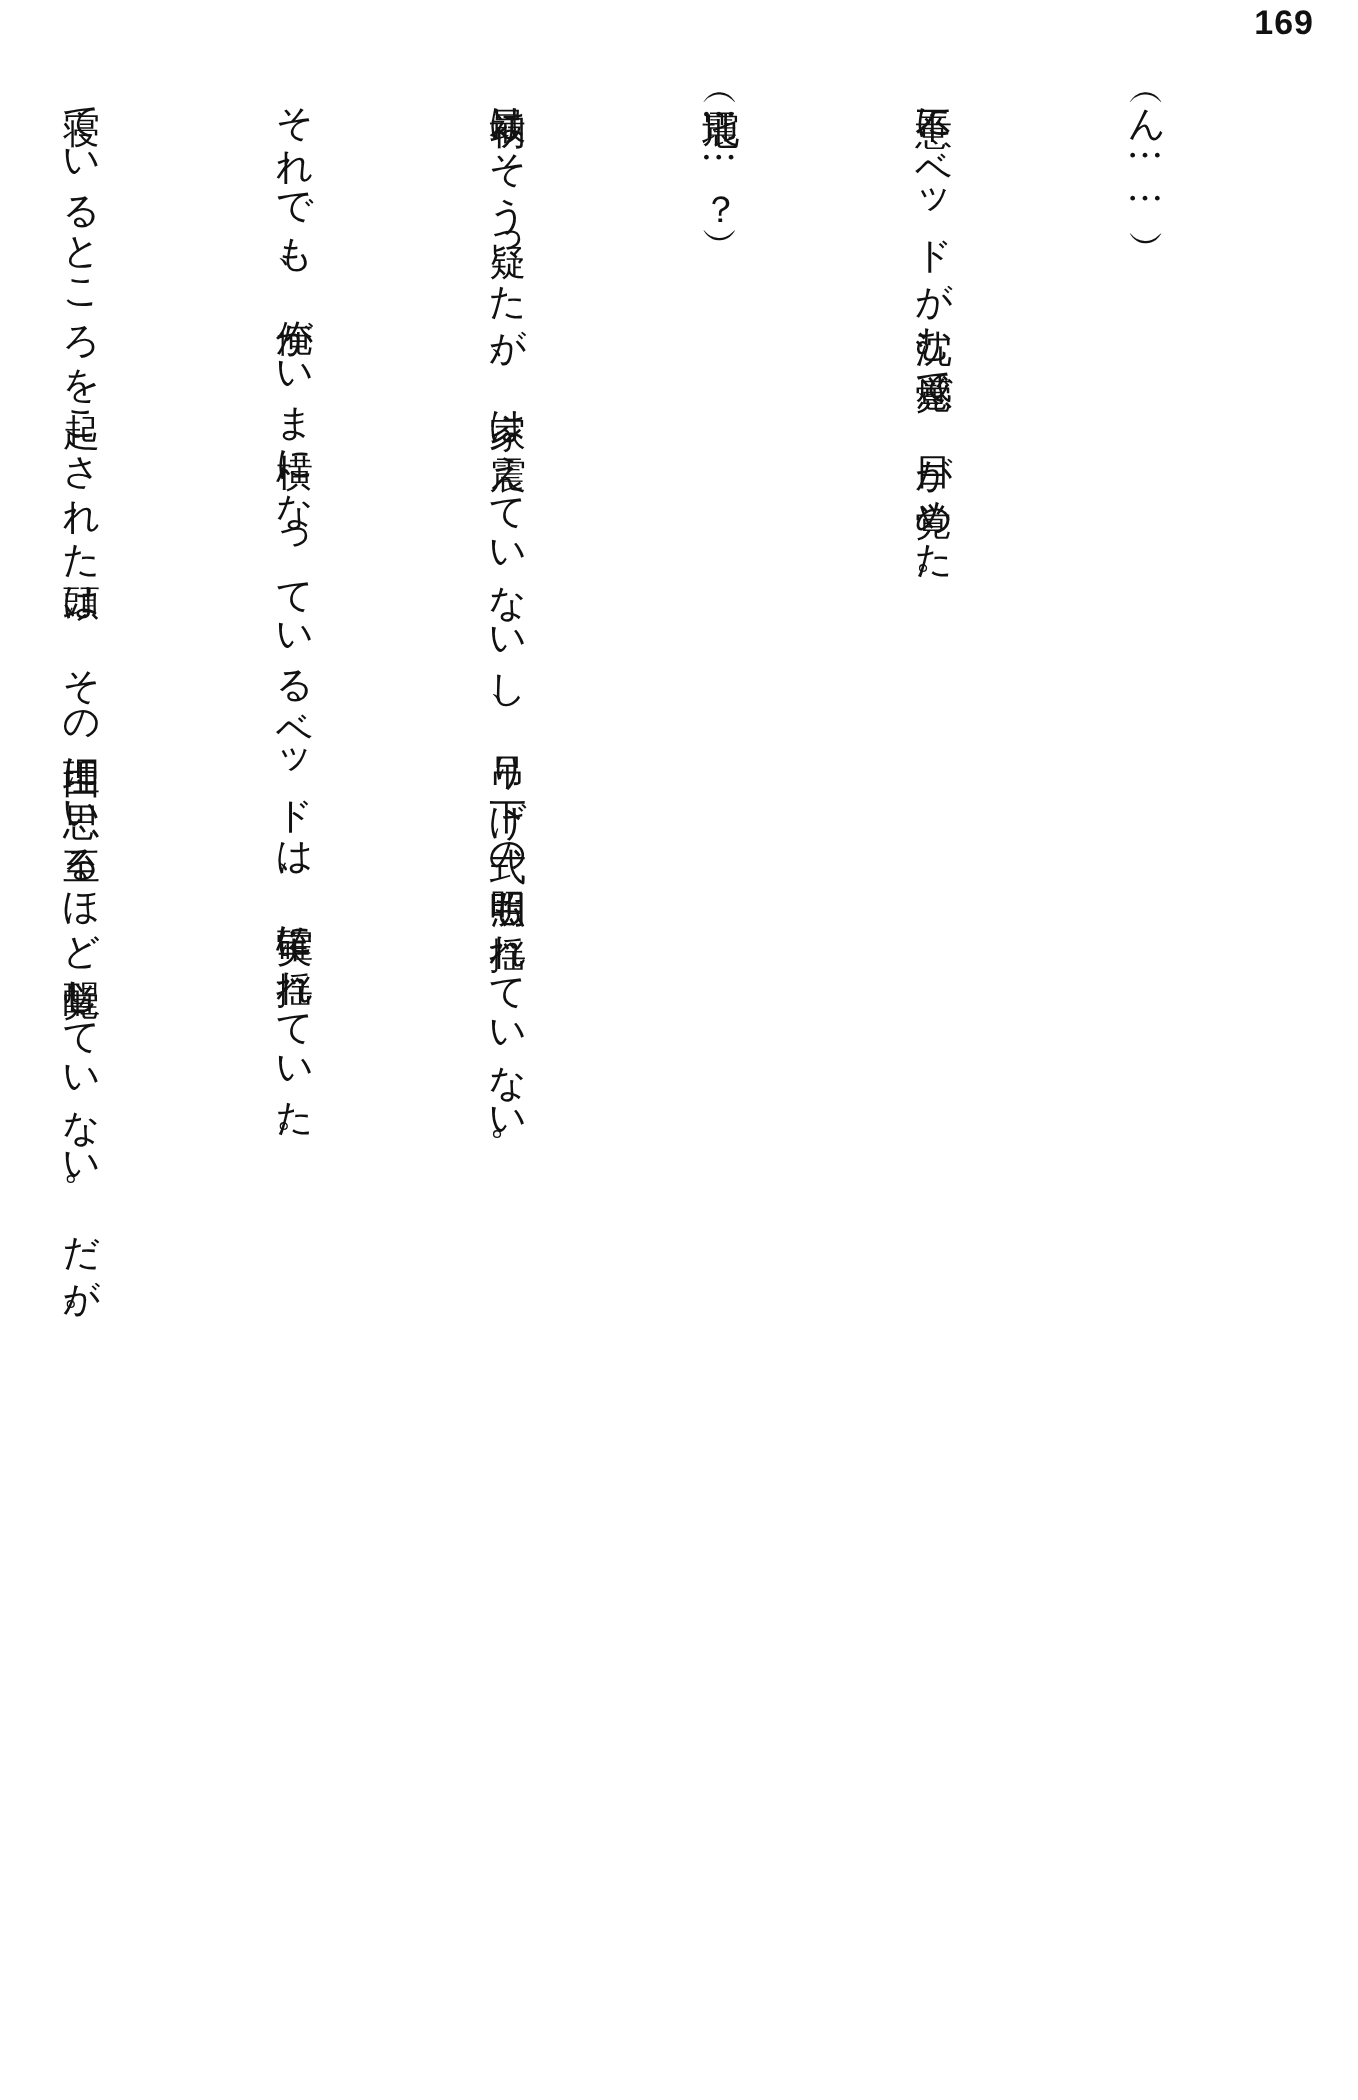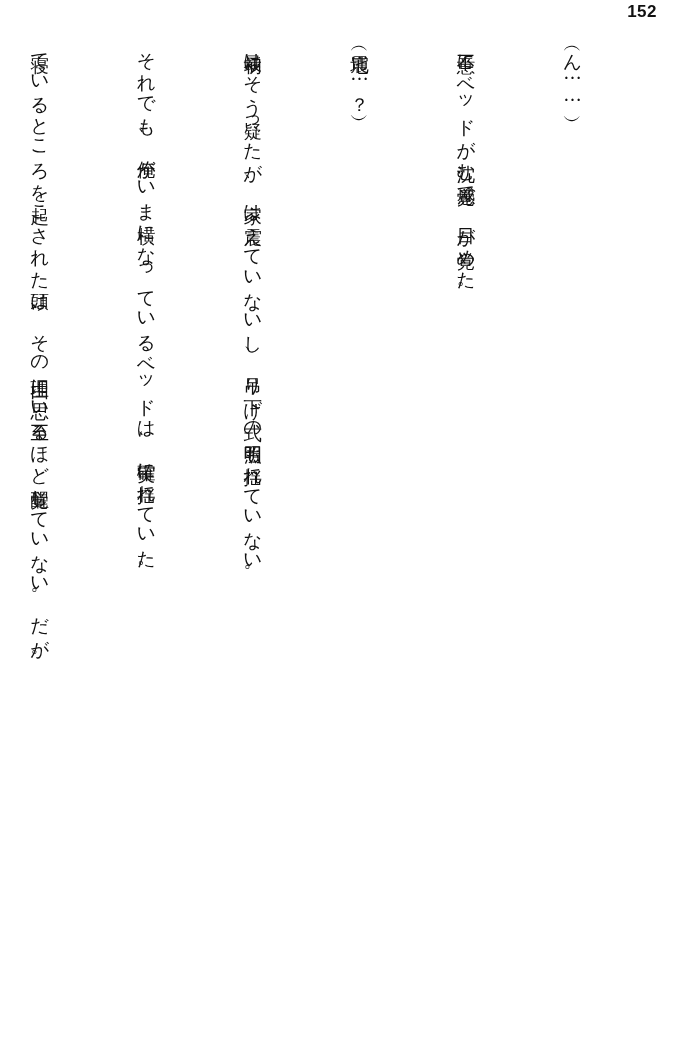--- a/index.html
+++ b/index.html
@@ -49,21 +49,21 @@
   .body-text p {
     margin: 0;
     padding: 0;
   }
 </style>
 </head>
 <body>
 
 <div class="page">
 
-  <div class="page-number">152</div>
+  <div class="page-number">169</div>
 
   <div class="body-text">
     <p>（ん……）</p>
     <p>不意にベッドが沈む感覚で、目が覚めた。</p>
     <p>（地震……？）</p>
     <p>最初はそう疑ったが、家は震えていないし、吊り下げ式の照明も揺れていない。</p>
     <p>それでも、俺がいま横になっているベッドは、確実に揺れていた。</p>
     <p>寝ているところを起こされた頭は、その理由に思い至るほど覚醒していない。だが。</p>
     
     

